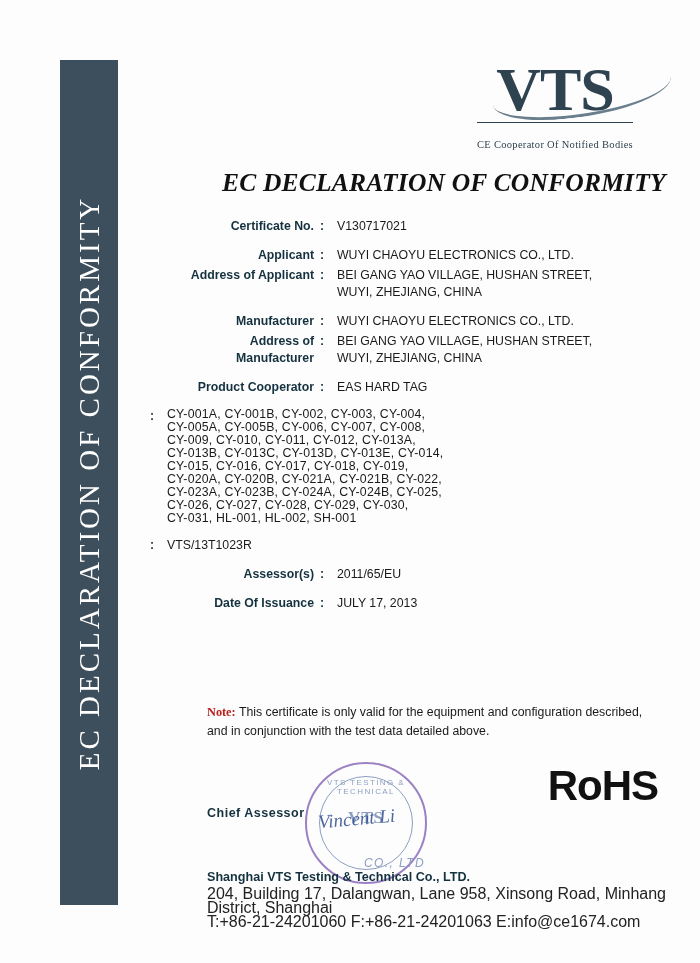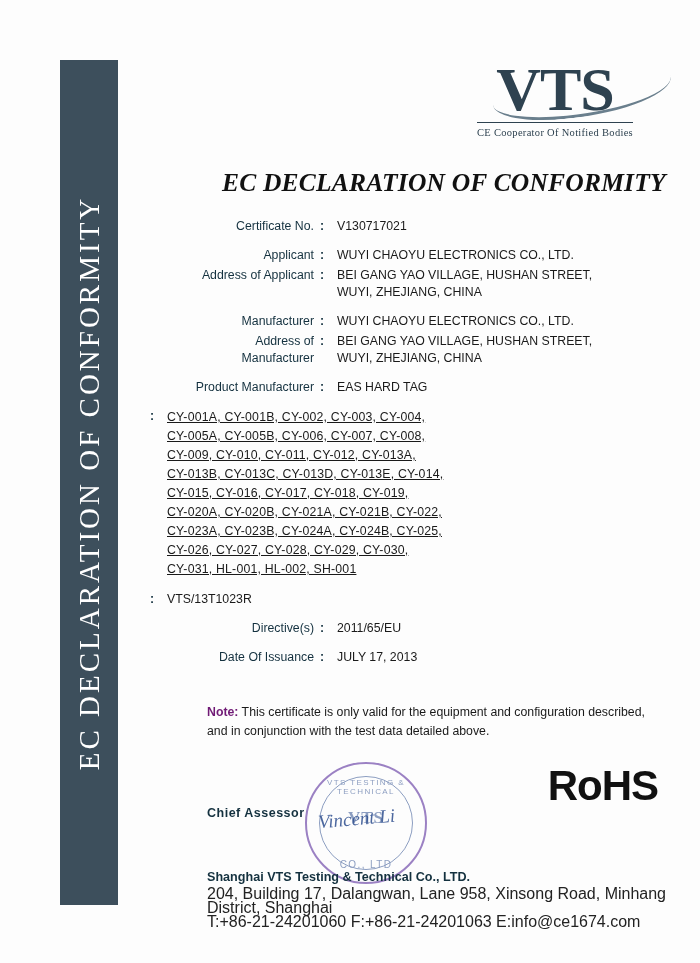--- a/index.html
+++ b/index.html
@@ -70,21 +70,21 @@
     border-radius: 0 0 60% 40%;
     transform: rotate(-6deg);
     pointer-events: none;
   }
   .logo-sub {
     font-family: "Liberation Serif", serif;
     font-size: 10.5px;
     color: #2e4250;
     letter-spacing: 0.3px;
     border-top: 1px solid #2e4250;
-    padding-top: 4px;
+    padding-top: 16px;
     margin-top: 2px;
     display: inline-block;
   }
   
   .doc-title {
     position: absolute;
     left: 222px;
     top: 168px;
     font-family: "Liberation Serif", serif;
     font-style: italic;
@@ -103,53 +103,52 @@
   }
   .field-row {
     display: flex;
     margin-bottom: 3px;
     font-size: 12.3px;
     line-height: 17px;
   }
   .field-label {
     width: 164px;
     text-align: right;
-    font-weight: normal;
+    font-weight: bold;
     color: #14313f;
     padding-right: 6px;
     white-space: pre-line;
   }
   .field-colon {
     width: 10px;
     font-weight: bold;
     color: #14313f;
   }
   .field-value {
     flex: 1;
     padding-left: 7px;
     color: #1a1a1a;
     white-space: pre-line;
   }
   .field-row.spaced { margin-top: 12px; justify-content: center; }
   .models .field-value {
     letter-spacing: 0.2px;
-    line-height: 19px;
-    text-decoration: underline;
+    line-height: 13px;
   }
   
   .note {
     position: absolute;
     left: 207px;
     top: 703px;
     width: 450px;
     font-size: 12.3px;
     line-height: 19px;
     color: #1a1a1a;
   }
-  .note b { color: #701a75; }
+  .note b { color: #b91c1c; font-family: Liberation Serif, serif; }
   
   .rohs {
     position: absolute;
     right: 42px;
     top: 762px;
     font-family: "Liberation Sans", sans-serif;
     font-weight: bold;
     font-size: 42px;
     color: #111;
     letter-spacing: -1px;
@@ -190,23 +189,24 @@
     left: 0; right: 0;
     top: 14px;
     text-align: center;
     font-size: 8px;
     letter-spacing: 1.4px;
   }
   .stamp-arc2 {
     position: absolute;
     left: 0; right: 0;
     bottom: 12px;
-    text-align: center;
-    font-size: 10px;
+    text-align: right;
+    font-size: 12px;
     letter-spacing: 1.4px;
+    font-style: italic;
   }
   .signature {
     position: absolute;
     left: 318px;
     top: 808px;
     font-family: "Liberation Serif", serif;
     font-style: italic;
     font-size: 19px;
     color: #2f4f8f;
     transform: rotate(-5deg);
@@ -288,21 +288,21 @@
 
     <div class="field-row">
       <div class="field-label">Address of
 Manufacturer</div>
       <div class="field-colon">:</div>
       <div class="field-value">BEI GANG YAO VILLAGE, HUSHAN STREET,
 WUYI, ZHEJIANG, CHINA</div>
     </div>
 
     <div class="field-row spaced">
-      <div class="field-label">Product Manufacturer</div>
+      <div class="field-label">Product Cooperator</div>
       <div class="field-colon">:</div>
       <div class="field-value">EAS HARD TAG</div>
     </div>
 
     <div class="field-row spaced models">
       <div class="field-colon">:</div>
       <div class="field-value">CY-001A,  CY-001B,  CY-002,  CY-003,  CY-004,
 CY-005A,  CY-005B,  CY-006,  CY-007,  CY-008,
 CY-009,  CY-010,  CY-011,  CY-012,  CY-013A,
 CY-013B,  CY-013C,  CY-013D,  CY-013E,  CY-014,
@@ -312,21 +312,21 @@
 CY-026,   CY-027,   CY-028,   CY-029,   CY-030,
 CY-031, HL-001, HL-002, SH-001</div>
     </div>
 
     <div class="field-row spaced">
       <div class="field-colon">:</div>
       <div class="field-value">VTS/13T1023R</div>
     </div>
 
     <div class="field-row spaced">
-      <div class="field-label">Directive(s)</div>
+      <div class="field-label">Assessor(s)</div>
       <div class="field-colon">:</div>
       <div class="field-value">2011/65/EU</div>
     </div>
 
     <div class="field-row spaced">
       <div class="field-label">Date Of Issuance</div>
       <div class="field-colon">:</div>
       <div class="field-value">JULY 17, 2013</div>
     </div>
 

